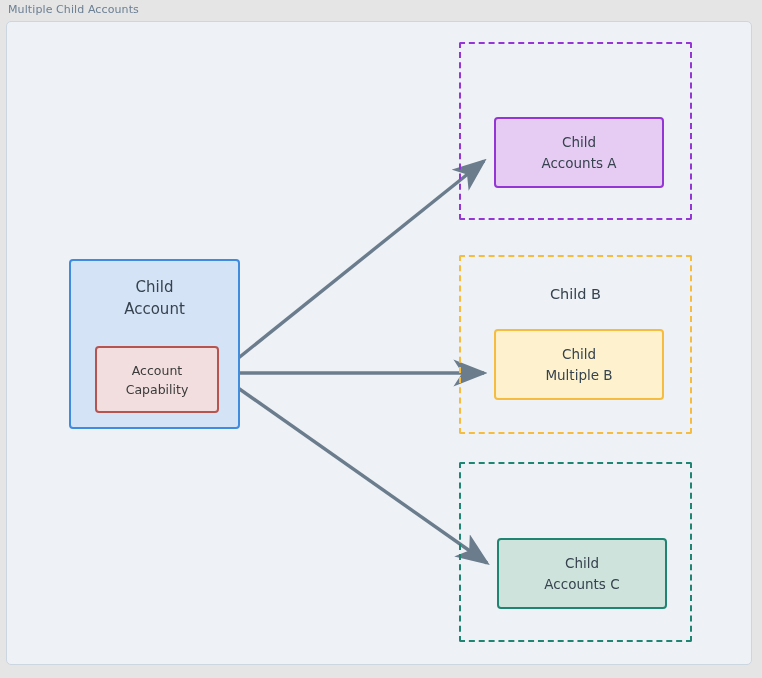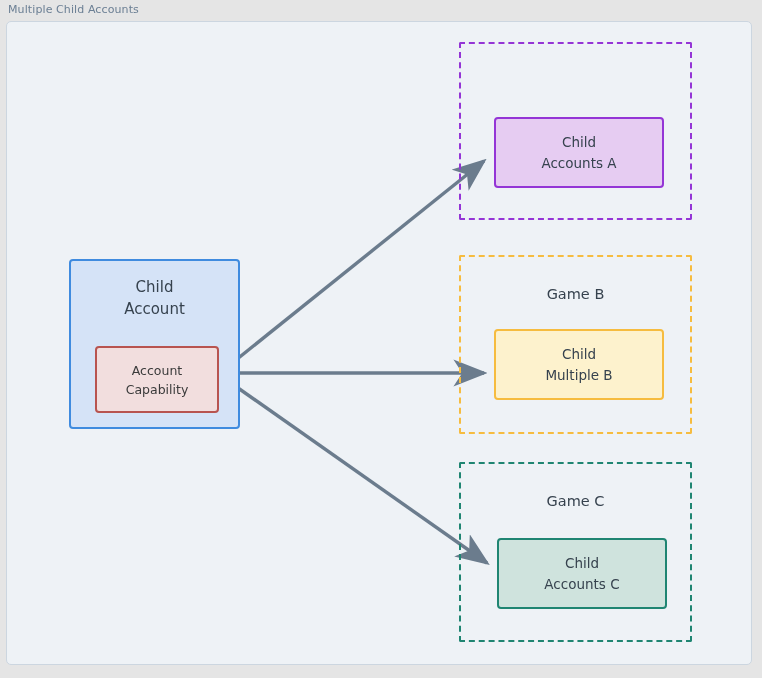--- a/index.html
+++ b/index.html
@@ -166,29 +166,28 @@
     </div>
 
     <div class="group group-dex-a" style="left:452px; top:20px;">
       <div class="node child-a">
         <span class="line">Child</span>
         <span class="line">Accounts A</span>
       </div>
     </div>
 
     <div class="group group-defi-b" style="left:452px; top:233px;">
-      <div class="group-title">Game B</div>
+      <div class="group-title">Child B</div>
       <div class="node child-b">
         <span class="line">Child</span>
         <span class="line">Multiple B</span>
       </div>
     </div>
 
     <div class="group group-game-c" style="left:452px; top:440px;">
-      <div class="group-title">Game C</div>
       <div class="node child-c">
         <span class="line">Child</span>
         <span class="line">Accounts C</span>
       </div>
     </div>
 
   </div>
 </div>
 
 </body></html>

